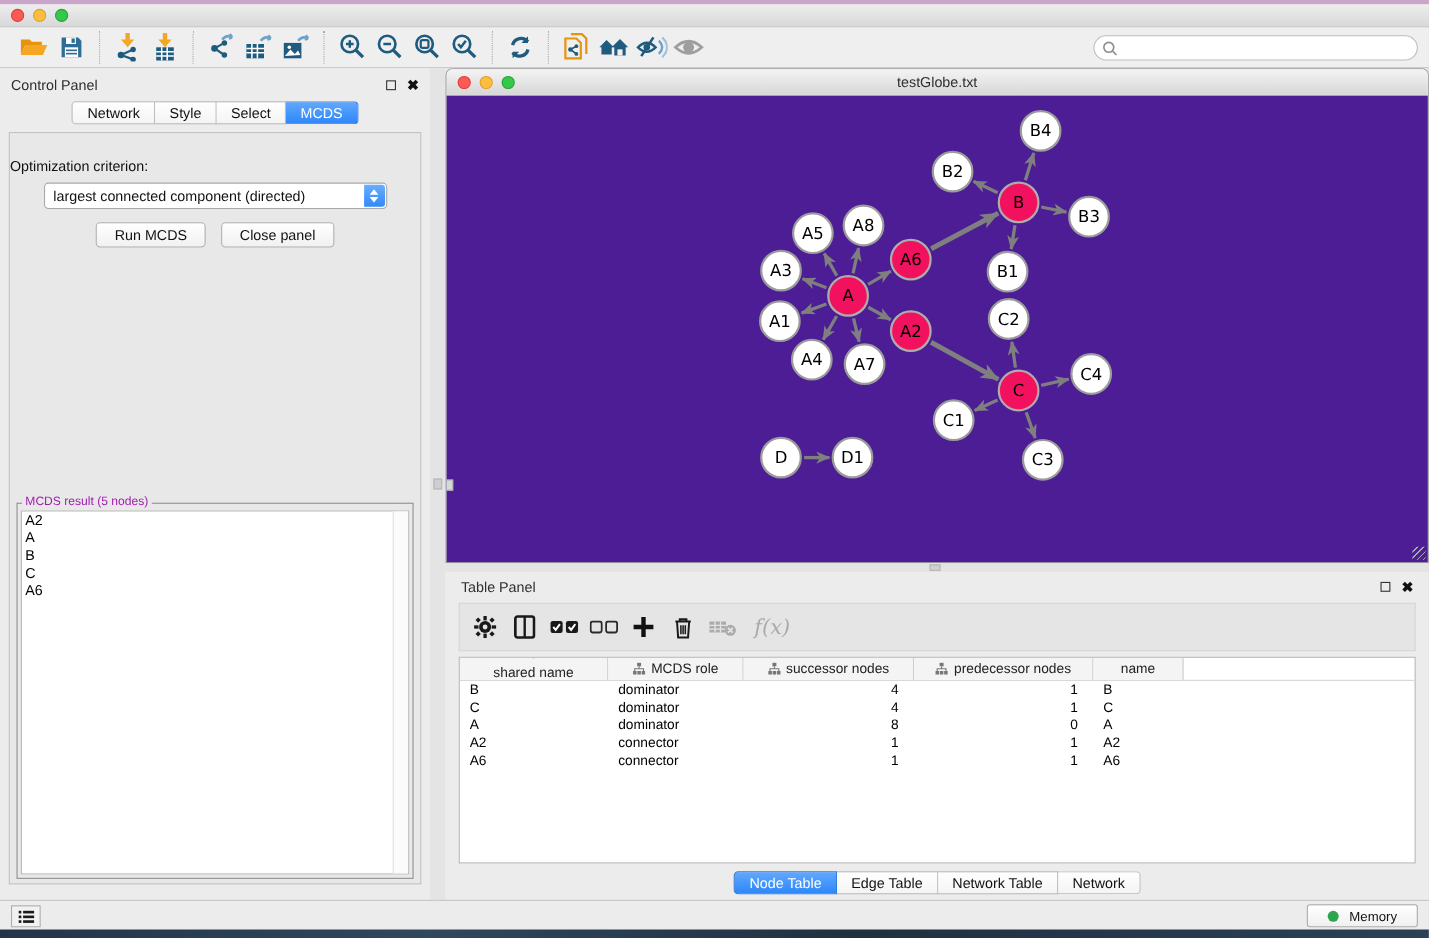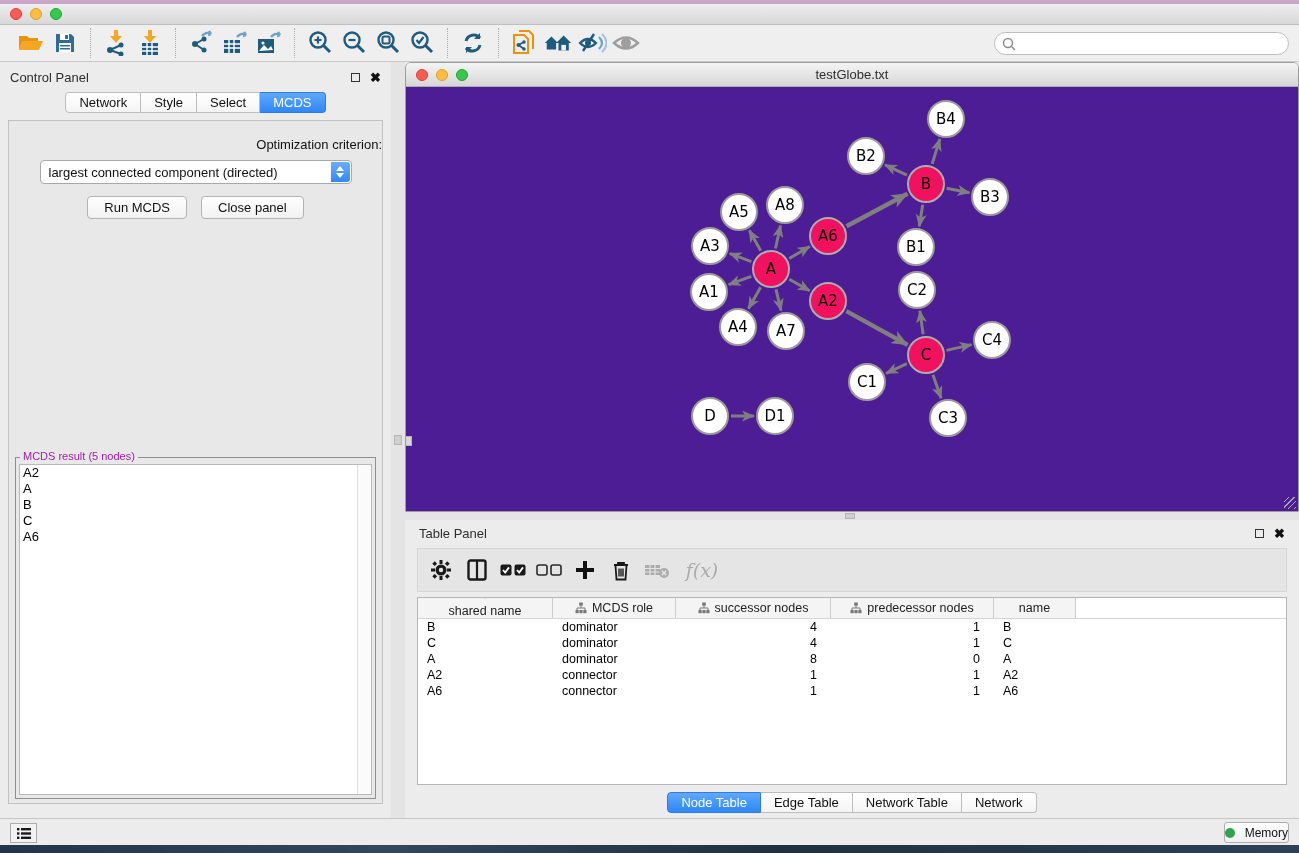--- a/index.html
+++ b/index.html
@@ -44,21 +44,21 @@
 
   .seg-tabs { display:flex; justify-content:center; }
   .seg-tab { height:21px; padding:0 13px; display:flex; align-items:center; font-size:13px; color:#111;
      background:linear-gradient(#FFFFFF,#F4F4F4); border:1px solid #BDBDBD; border-left:none; }
   .seg-tab:first-child { border-left:1px solid #BDBDBD; border-radius:4px 0 0 4px; }
   .seg-tab:last-child { border-radius:0 4px 4px 0; }
   .seg-tab.selected { background:linear-gradient(#5FA8FE,#2F87F9); color:#fff; border-color:#2F7BDE; }
 
   #cp-body { position:absolute; left:8px; right:8px; top:58px; bottom:14px;
      background:#E8E8E8; border:1px solid #C2C2C2; }
-  #opt-label { text-align:right; font-size:13px; color:#111; margin-top:16px; }
+  #opt-label { text-align:left; font-size:13px; color:#111; margin-top:22px; }
   #criterion-select { width:312px; height:24px; margin:8px auto 0 auto; background:#fff;
      border:1px solid #A9A9A9; border-radius:4px; display:flex; align-items:center; position:relative; }
   #criterion-select .sel-text { font-size:13px; padding-left:8px; color:#111; }
   #criterion-select .stepper { position:absolute; right:1px; top:1px; bottom:1px; width:19px;
      background:linear-gradient(#6AAEFE,#3388F9); border-radius:0 3px 3px 0;
      display:flex; flex-direction:column; align-items:center; justify-content:center; gap:2px; }
   .tri-up { width:0; height:0; border-left:4px solid transparent; border-right:4px solid transparent; border-bottom:5px solid #fff; }
   .tri-down { width:0; height:0; border-left:4px solid transparent; border-right:4px solid transparent; border-top:5px solid #fff; }
   #cp-buttons { display:flex; justify-content:center; gap:14px; margin-top:12px; }
   .cp-btn { height:23px; padding:0 16px; font-size:13px; color:#111; background:linear-gradient(#FFFFFF,#F1F1F1);
@@ -111,21 +111,21 @@
   .nt-cell { display:flex; align-items:center; }
   .nt-cell.left { justify-content:flex-start; padding-left:9px; }
   .nt-cell.right { justify-content:flex-end; padding-right:14px; }
 
   #tp-tabs { display:flex; margin-top:7px; }
 
   
   #statusbar { position:absolute; left:0; top:818px; width:100%; height:27px; background:#ECECEC; border-top:1px solid #C6C6C6; }
   #status-list-btn { position:absolute; left:10px; top:4px; width:27px; height:20px; background:#F2F2F2;
      border:1px solid #ADADAD; display:flex; align-items:center; justify-content:center; }
-  #memory-btn { position:absolute; right:10px; top:3px; height:21px; padding:0 0; background:linear-gradient(#FFFFFF,#F0F0F0);
+  #memory-btn { position:absolute; right:10px; top:3px; height:21px; padding:0 18px; background:linear-gradient(#FFFFFF,#F0F0F0);
      border:1px solid #ADADAD; border-radius:3px; display:flex; align-items:center; gap:10px; font-size:12px; color:#111; }
   #memory-btn .dot { width:10px; height:10px; border-radius:50%; background:#2EA44E; }
 
   svg.icon { display:block; }
 </style>
 </head>
 <body>
 
 <div id="root">
   <div id="desktop-top"></div>

